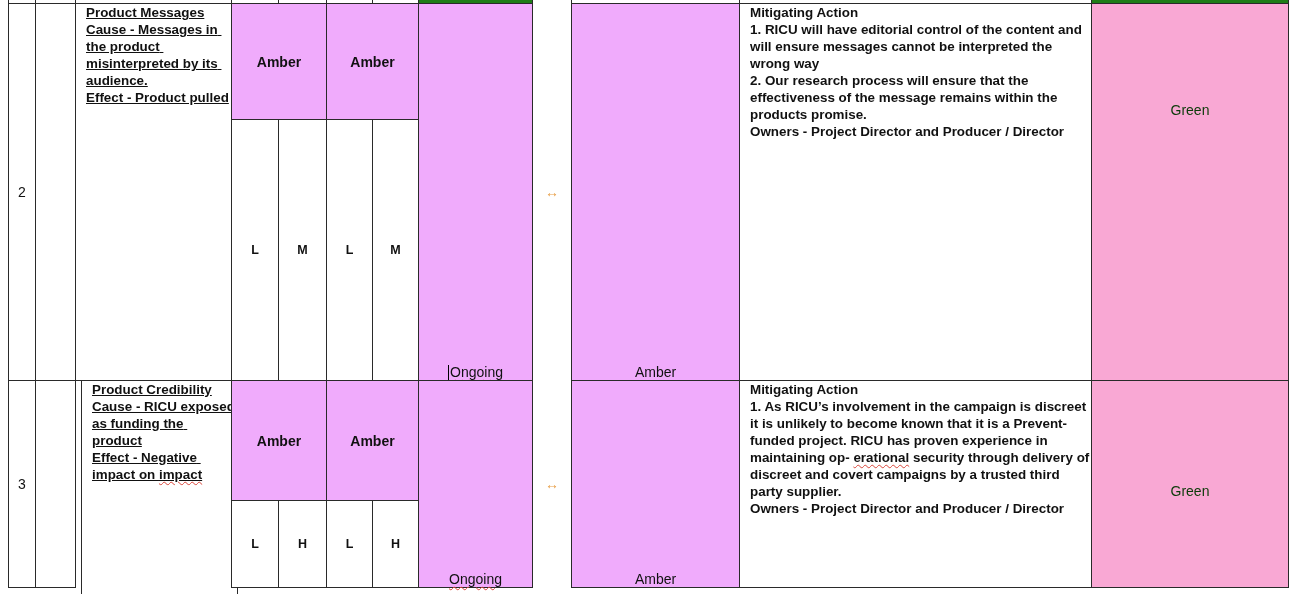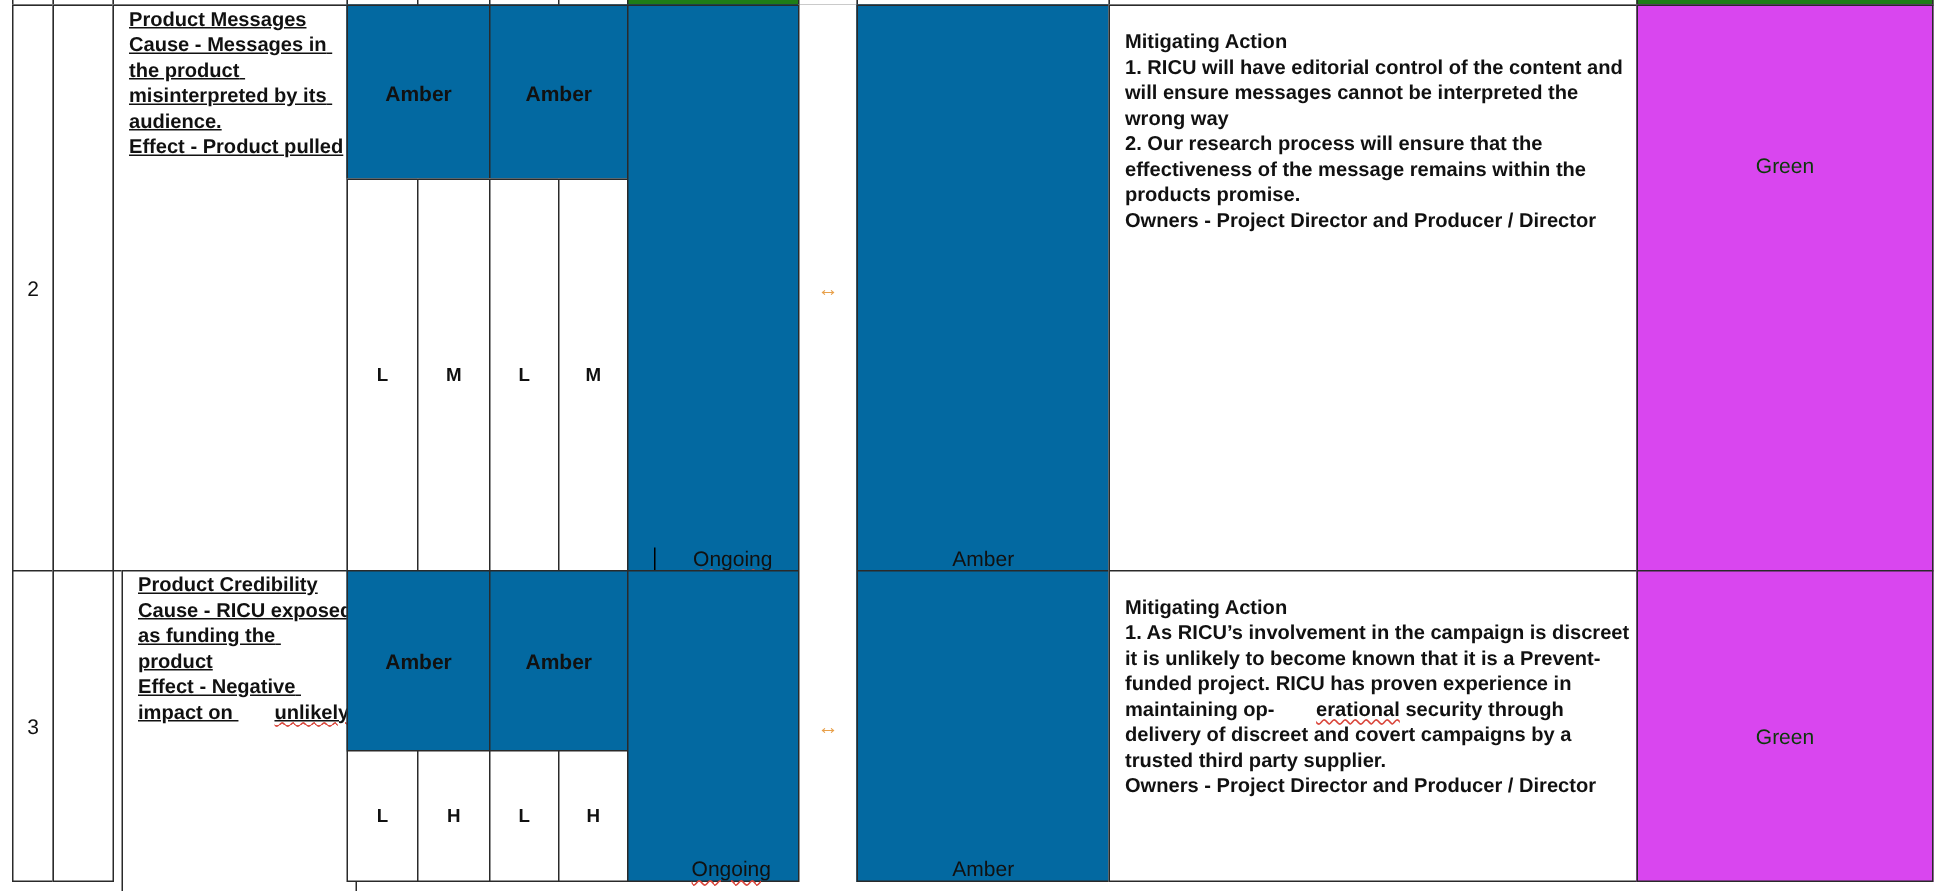--- a/index.html
+++ b/index.html
@@ -1,31 +1,31 @@
 <!DOCTYPE html>
 <html><head>
 <meta charset="utf-8">
 <style>
   html, body { margin: 0; padding: 0; background: #ffffff; }
   body { width: 1300px; height: 594px; position: relative; overflow: hidden;
          font-family: "Liberation Sans", sans-serif; color: #111; }
   .cell { position: absolute; box-sizing: border-box; border: 1px solid #2a2a2a; }
-  .yellow { background: #0369a1; }
-  .green { background: #d946ef; }
+  .yellow { background: #f0abfc; }
+  .green { background: #f9a8d4; }
   .white { background: #ffffff; }
   .desc { font-weight: bold; font-size: 13.4px; line-height: 16.9px; padding: 1px 0 0 10px; text-decoration: underline; }
   .desc div { white-space: pre-wrap; }
-  .mit { font-weight: bold; font-size: 13.4px; line-height: 17px; padding: 15px 0 0 10px; }
+  .mit { font-weight: bold; font-size: 13.4px; line-height: 17px; padding: 0 0 0 10px; }
   .mit div { white-space: pre-wrap; }
   .center { display: flex; align-items: center; justify-content: center; }
   .rating { font-size: 14px; font-weight: bold; }
   .lm { font-size: 12.5px; font-weight: bold; }
   .num { font-size: 14px; }
   .bottom-text { display: flex; align-items: flex-end; justify-content: center; font-size: 14px; padding-bottom: 0px; }
-  .spell { text-decoration: underline wavy #d9453a; text-decoration-thickness: 1px; text-underline-offset: 2px; margin-left: 24px; }
+  .spell { text-decoration: underline wavy #d9453a; text-decoration-thickness: 1px; text-underline-offset: 2px; }
   .arrow { color: #e8a04a; font-size: 14px; }
   .green-text { color: #0b3a08; font-size: 14px; }
   .cursor { display: inline-block; width: 1px; height: 15px; background: #000; vertical-align: -2px; margin-right: 1px; }
   .topstrip-green { background: #1e7d16; }
 </style>
 </head>
 <body>
 
 <div class="cell white" style="left:8px;top:-2px;width:28px;height:6px;"></div>
 <div class="cell white" style="left:35px;top:-2px;width:41px;height:6px;"></div>
@@ -87,21 +87,21 @@
   <div class="green-text" style="position:absolute;left:0;right:0;top:98px;text-align:center;">Green</div>
 </div>
 
 <div class="cell white center num" style="left:8px;top:380px;width:28px;height:208px;">
   <span>3</span>
 </div>
 <div class="cell white" style="left:35px;top:380px;width:41px;height:208px;"></div>
 <div class="cell white desc" style="left:81px;top:380px;width:157px;height:268px;">
   <div>Product Credibility</div>
   <div>Cause - RICU exposed as funding the product</div>
-  <div><span>Effect - Negative impact on </span><span class="spell">unlikely</span></div>
+  <div><span>Effect - Negative impact on </span><span class="spell">impact</span></div>
 </div>
 <div class="cell yellow center rating" style="left:231px;top:380px;width:96px;height:121px;">
   <span>Amber</span>
 </div>
 <div class="cell yellow center rating" style="left:326px;top:380px;width:93px;height:121px;">
   <span>Amber</span>
 </div>
 <div class="cell white center lm" style="left:231px;top:500px;width:48px;height:88px;">
   <span>L</span>
 </div>

